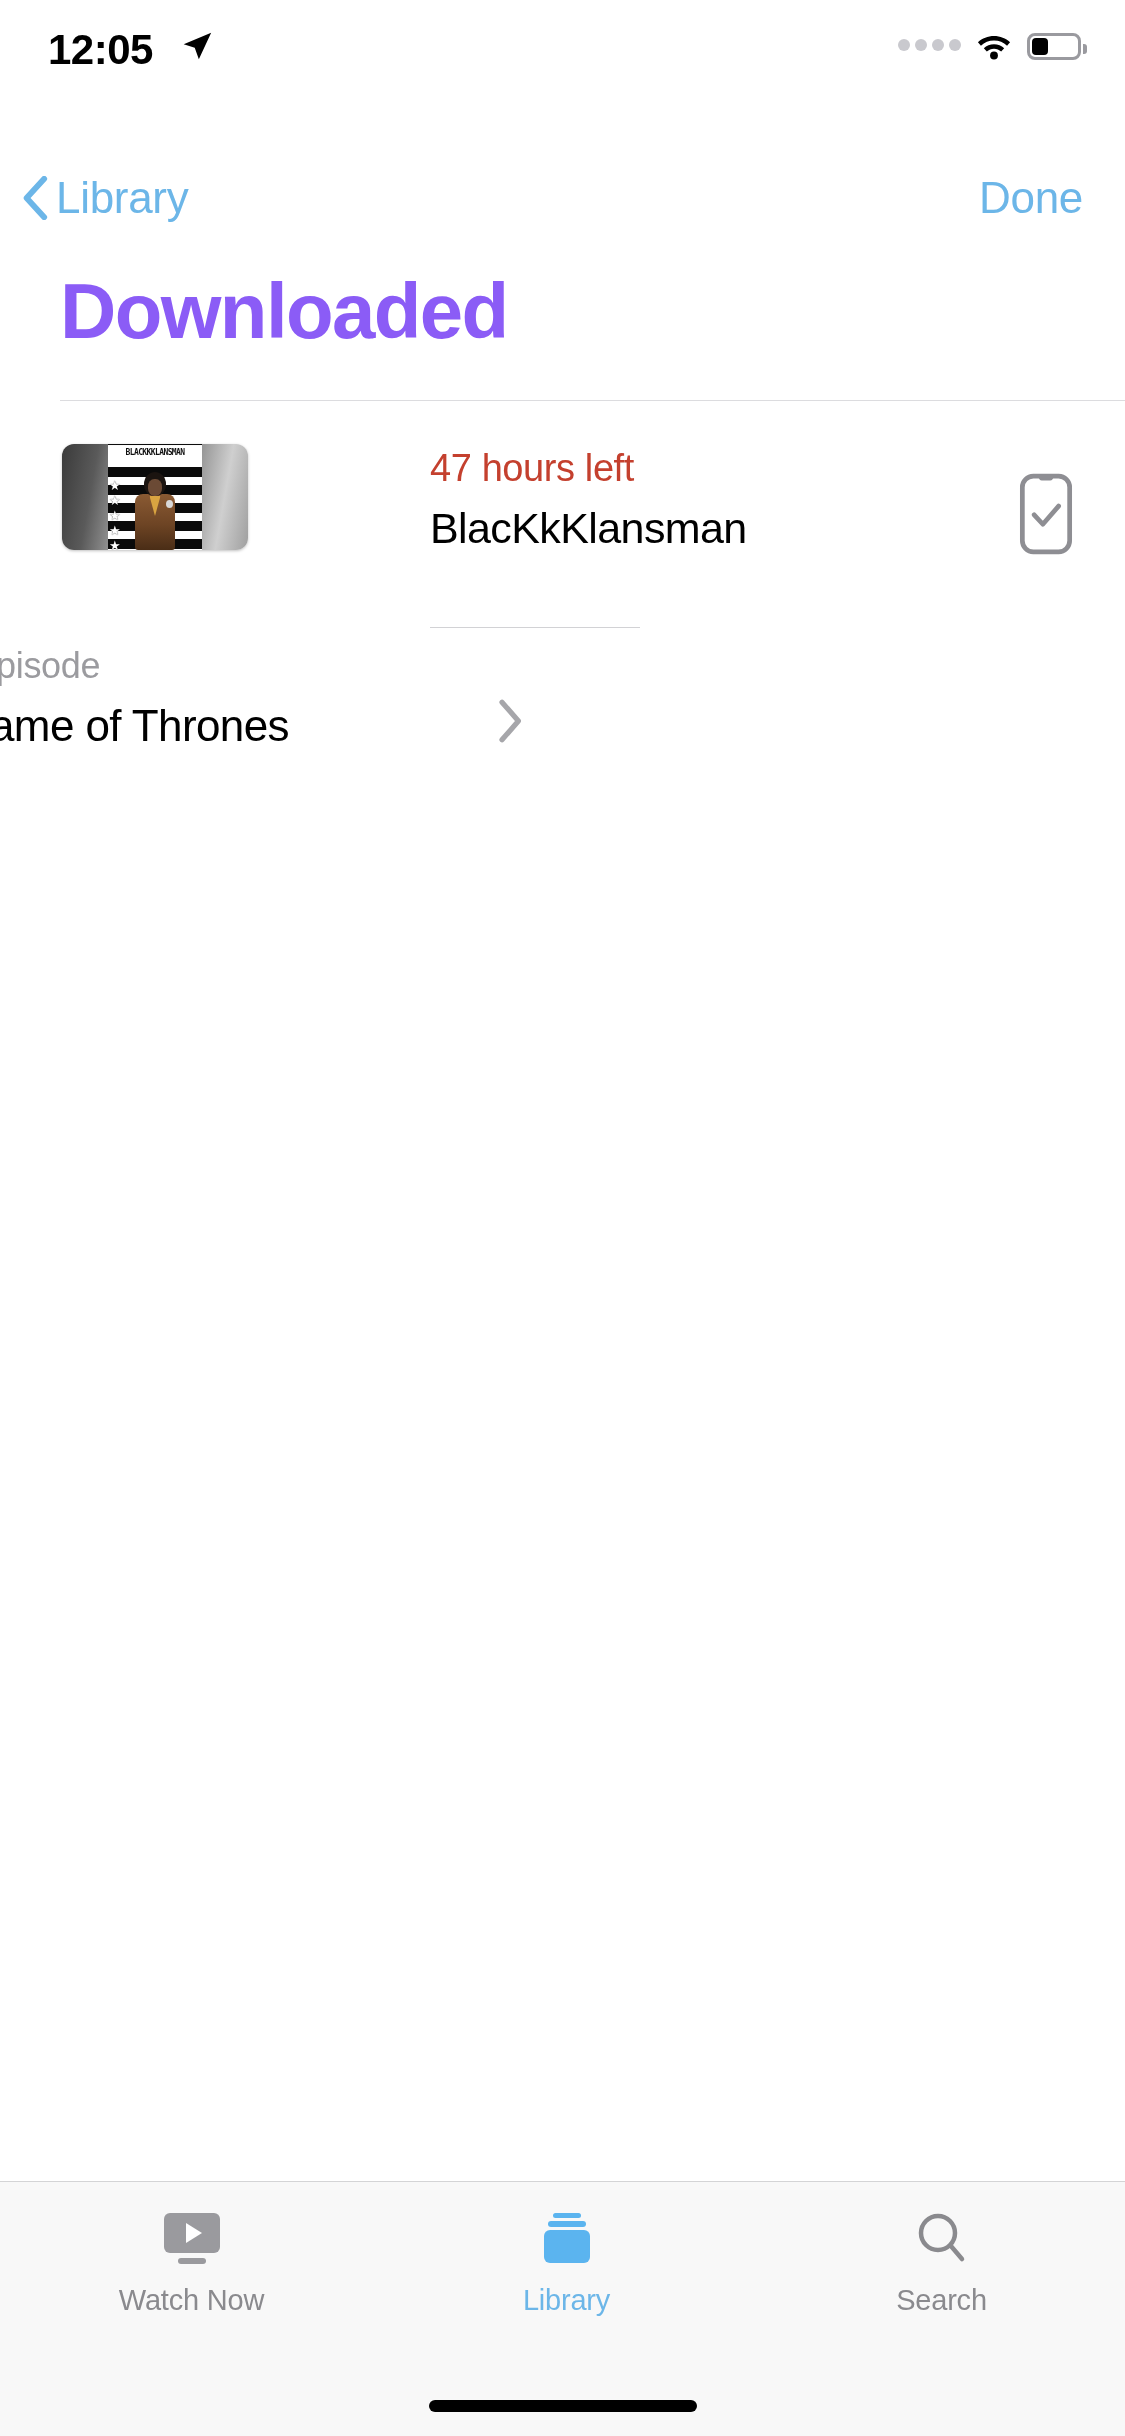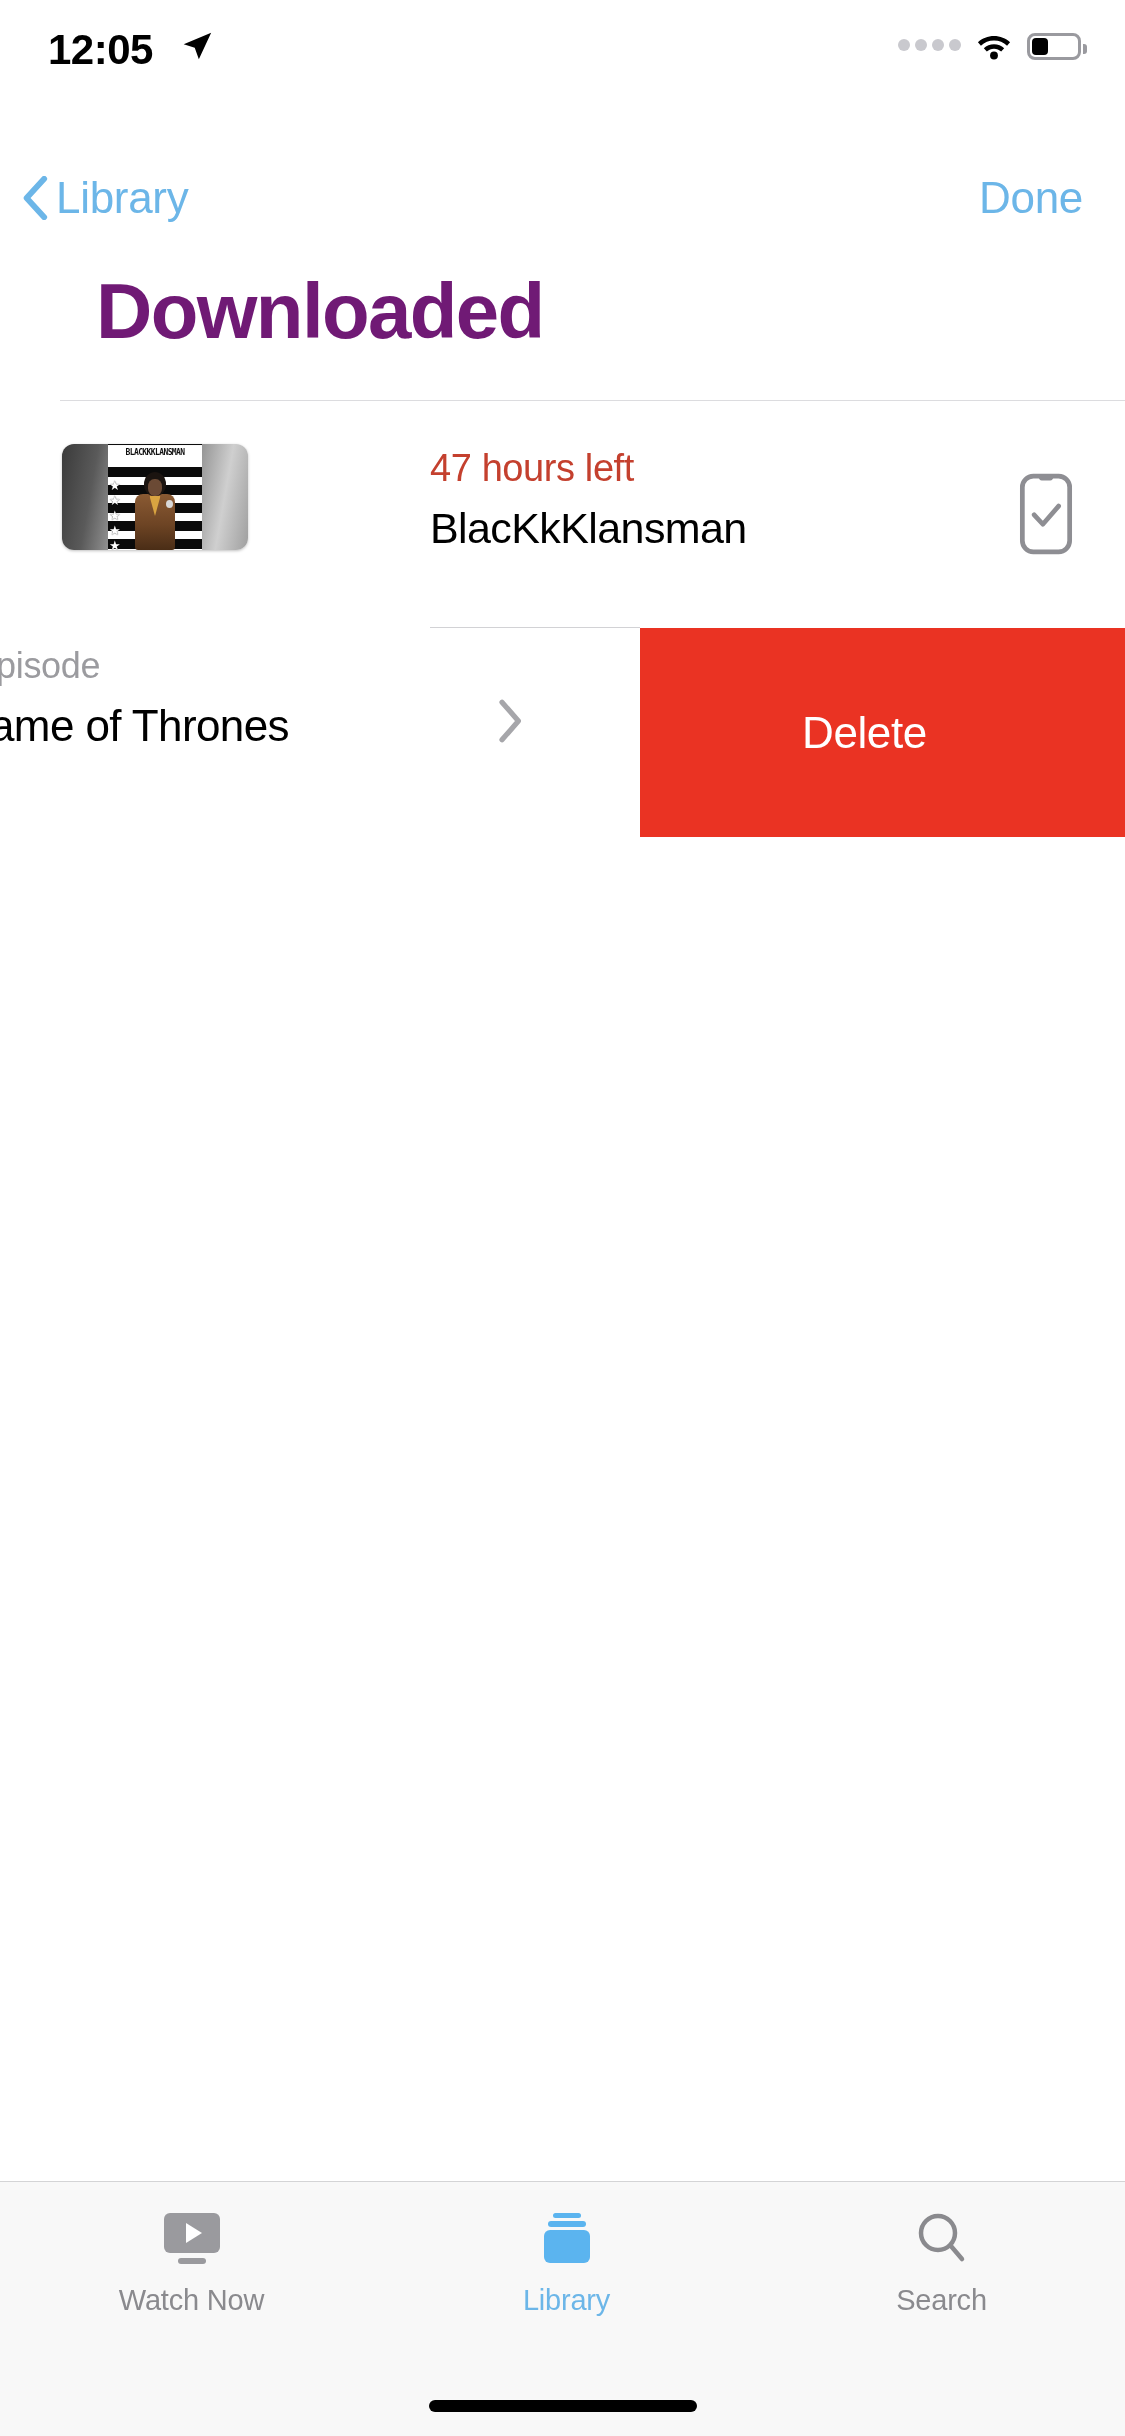--- a/index.html
+++ b/index.html
@@ -125,24 +125,23 @@
     cursor: pointer;
   }
 
   
   .page-title {
     position: absolute;
     left: 60px;
     top: 272px;
     font-size: 78px;
     font-weight: 700;
-    color: #701a75;
+    color: #8b5cf6;
     letter-spacing: -1.6px;
     line-height: 1;
-    margin-left: 36px;
   }
 
   
   .list-area {
     position: absolute;
     top: 400px; left: 0;
     width: 1125px;
   }
   .sep-top {
     position: absolute;
@@ -485,23 +484,20 @@
   <div class="sep-mid"></div>
 
   <div class="row-show">
     <div class="row2-text">
       <div class="show-sub">pisode</div>
       <div class="show-title">ame of Thrones</div>
     </div>
     <svg class="chevron-right" viewBox="0 0 12 22">
       <path d="M2 1.6 L10.2 11 L2 20.4" fill="none" stroke="#a6a6aa" stroke-width="2.6" stroke-linecap="round" stroke-linejoin="round"></path>
     </svg>
-    <div class="delete-button">
-      <span class="delete-label">Delete</span>
-    </div>
   </div>
 </div>
 
 <div class="tab-bar">
   <div class="tabs">
     <div class="tab">
       <div class="tab-icon">
         <svg width="62" height="56" viewBox="0 0 62 56">
           <rect x="3" y="2" width="56" height="40" rx="6" ry="6" fill="#9a9a9e"></rect>
           <path d="M25 12 L41 22 L25 32 Z" fill="#ffffff"></path>

